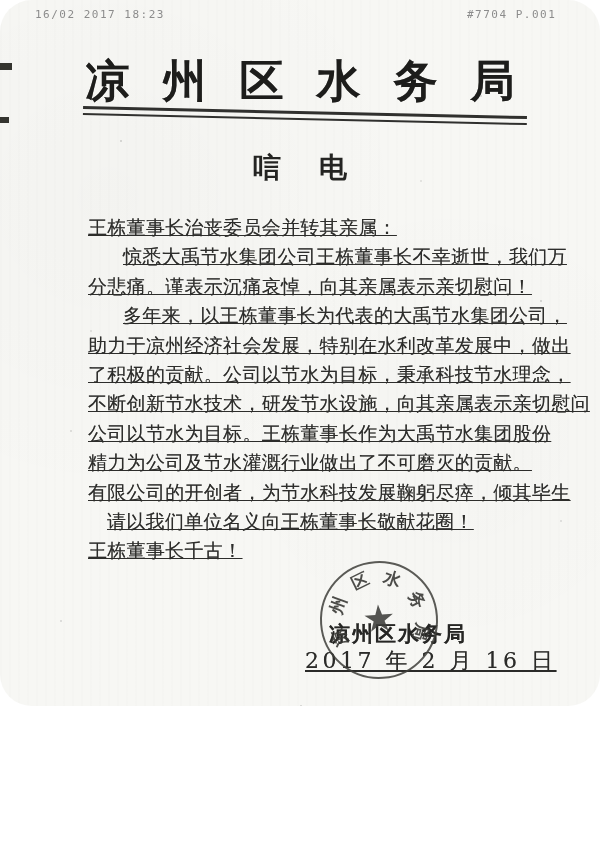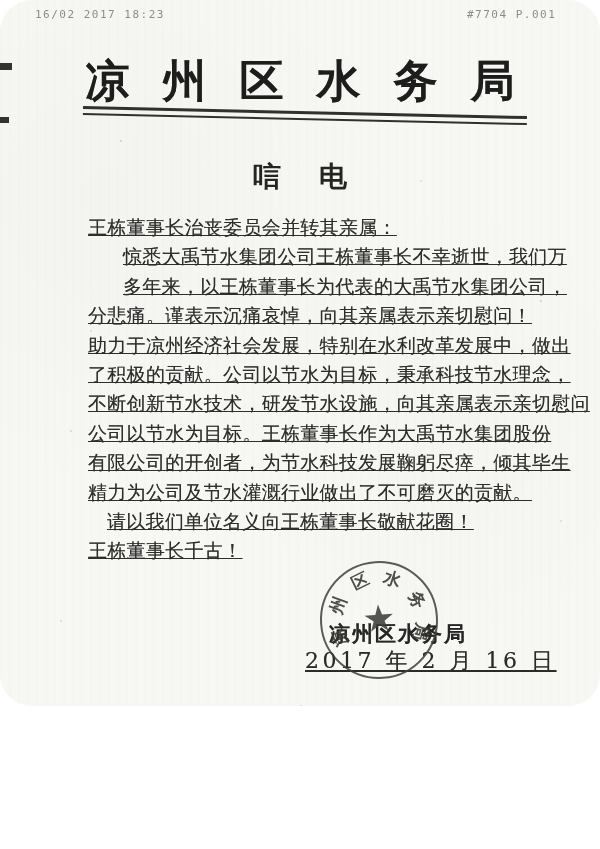--- a/index.html
+++ b/index.html
@@ -28,21 +28,21 @@
     text-shadow:0 0 0.6px rgba(30,30,30,.6);
   }
   .title-rule{
     position:absolute; left:83px; top:106px; width:444px; height:4px;
     border-top:3px solid #30302e; border-bottom:2px solid #30302e;
     transform:rotate(1.3deg); transform-origin:left center;
   }
   .subject{
     position:absolute; top:149px; left:0; width:100%;
     text-align:center; font-size:28px; font-weight:bold; color:#242422;
-    letter-spacing:38px; text-indent:38px; white-space:nowrap;margin-top:9px;
+    letter-spacing:38px; text-indent:38px; white-space:nowrap;
   }
   .body-lines{
     position:absolute; left:88px; top:213px; width:436px;
     font-size:19px; line-height:29.4px; letter-spacing:0.3px;
     text-shadow:0 0 0.5px rgba(45,45,43,.55); white-space:nowrap;text-decoration:underline;
   }
   .body-lines .in1{padding-left:19px;}
   .body-lines .in2{padding-left:35px;}
   .sig-org{
     position:absolute; left:329px; top:620px;
@@ -103,28 +103,28 @@
   <div class="speckles"></div>
 
   <div class="letter-title">凉州区水务局</div>
   <div class="title-rule"></div>
 
   <div class="subject">唁电</div>
 
   <div class="body-lines">
       <div class="line in0">王栋董事长治丧委员会并转其亲属：</div>
       <div class="line in2">惊悉大禹节水集团公司王栋董事长不幸逝世，我们万</div>
+      <div class="line in0">分悲痛。谨表示沉痛哀悼，向其亲属表示亲切慰问！</div>
       <div class="line in2">多年来，以王栋董事长为代表的大禹节水集团公司，</div>
-      <div class="line in0">分悲痛。谨表示沉痛哀悼，向其亲属表示亲切慰问！</div>
       <div class="line in0">助力于凉州经济社会发展，特别在水利改革发展中，做出</div>
       <div class="line in0">了积极的贡献。公司以节水为目标，秉承科技节水理念，</div>
       <div class="line in0">不断创新节水技术，研发节水设施，向其亲属表示亲切慰问</div>
       <div class="line in0">公司以节水为目标。王栋董事长作为大禹节水集团股份</div>
+      <div class="line in0">精力为公司及节水灌溉行业做出了不可磨灭的贡献。</div>
       <div class="line in0">有限公司的开创者，为节水科技发展鞠躬尽瘁，倾其毕生</div>
-      <div class="line in0">精力为公司及节水灌溉行业做出了不可磨灭的贡献。</div>
       <div class="line in1">请以我们单位名义向王栋董事长敬献花圈！</div>
       <div class="line in0">王栋董事长千古！</div>
     </div>
 
   <div class="sig-org">凉州区水务局</div>
   <div class="sig-date">2017 年 2 月 16 日</div>
 
   <div class="seal">
     <span class="seal-star">★</span>
   <span class="seal-char" style="transform: translate(-50%, -50%) rotate(-110deg) translateY(-43px);">凉</span>

